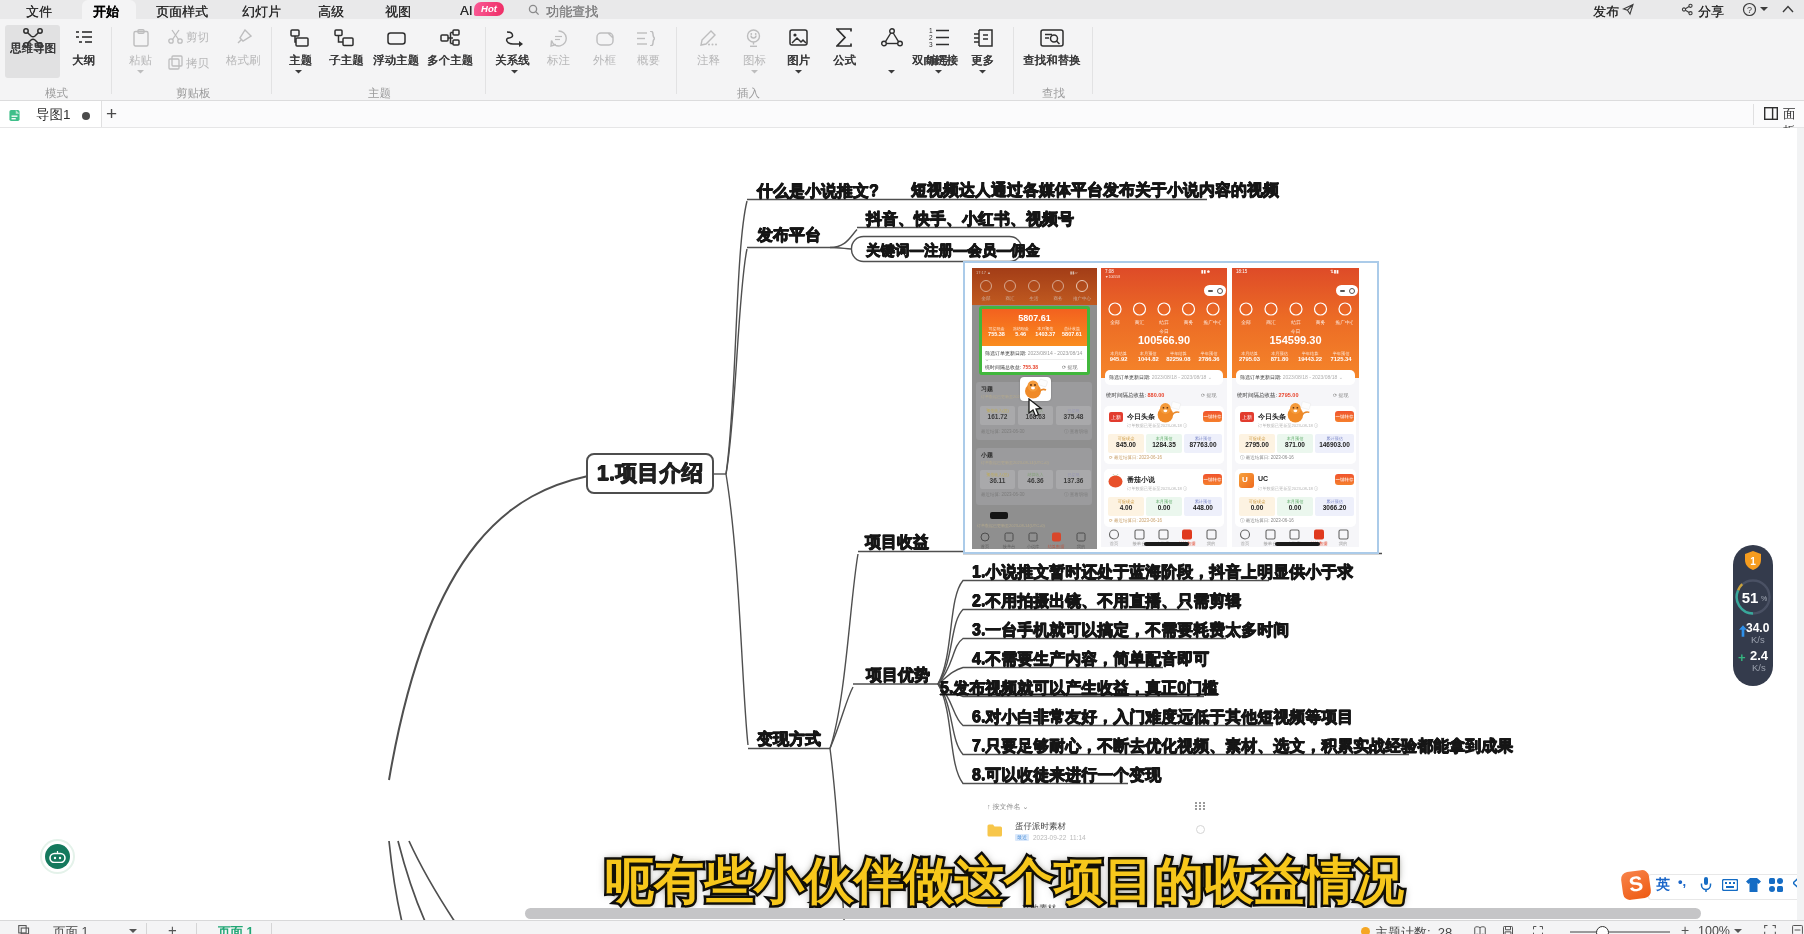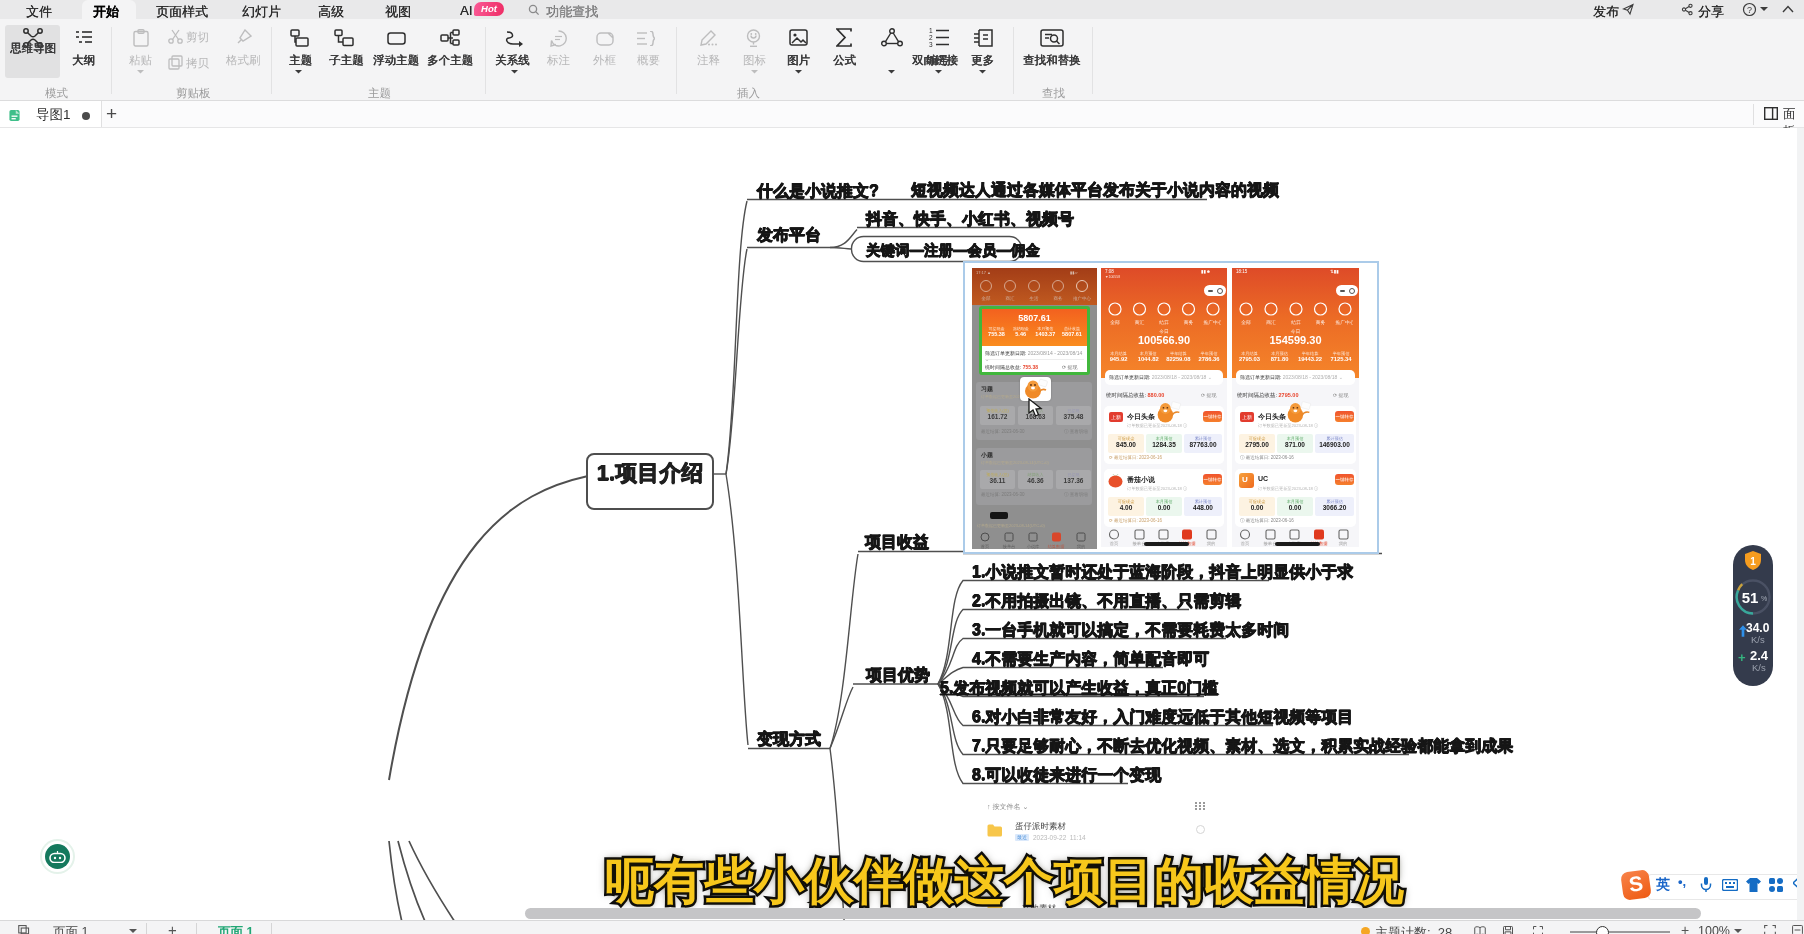--- a/index.html
+++ b/index.html
@@ -385,21 +385,21 @@
 <div class="mt" style="left:757px;top:602px;">变现方式</div>
 <div class="mt" style="left:972px;top:435px;">1.小说推文暂时还处于蓝海阶段，抖音上明显供小于求</div>
 <div class="mt" style="left:972px;top:464px;">2.不用拍摄出镜、不用直播、只需剪辑</div>
 <div class="mt" style="left:972px;top:493px;">3.一台手机就可以搞定，不需要耗费太多时间</div>
 <div class="mt" style="left:972px;top:522px;">4.不需要生产内容，简单配音即可</div>
 <div class="mt" style="left:940px;top:551px;text-decoration:underline;">5.发布视频就可以产生收益，真正0门槛</div>
 <div class="mt" style="left:972px;top:580px;">6.对小白非常友好，入门难度远低于其他短视频等项目</div>
 <div class="mt" style="left:972px;top:609px;">7.只要足够耐心，不断去优化视频、素材、选文，积累实战经验都能拿到成果</div>
 <div class="mt" style="left:972px;top:638px;">8.可以收徒来进行一个变现</div>
 
-<div class="a" style="left:586px;top:325px;width:128px;height:57px;border:2.5px solid #4e4e4e;border-radius:8px;background:#fff;box-sizing:border-box;text-align:center;line-height:36px;font-weight:bold;font-size:22px;color:#1f1f1f;text-shadow:0.5px 0 #1f1f1f,-0.5px 0 #1f1f1f,0 0.5px #1f1f1f;">1.项目介绍</div>
+<div class="a" style="left:586px;top:325px;width:128px;height:41px;border:2.5px solid #4e4e4e;border-radius:8px;background:#fff;box-sizing:border-box;text-align:center;line-height:36px;font-weight:bold;font-size:22px;color:#1f1f1f;text-shadow:0.5px 0 #1f1f1f,-0.5px 0 #1f1f1f,0 0.5px #1f1f1f;">1.项目介绍</div>
 
 <div class="a" style="left:963px;top:133px;width:416px;height:293px;border:2px solid #abcbe9;background:#fff;box-sizing:border-box;"></div>
 
 <div class="a" style="left:972px;top:140px;width:125px;height:281px;background:#8f8f8f;overflow:hidden;">
   <div class="a" style="left:0;top:0;width:125px;height:37px;background:linear-gradient(180deg,#a33d17,#c05a20);">
     <div class="a" style="left:4px;top:2px;font-size:4px;color:#d8bcae;">17:17 ▲</div>
     <div class="a" style="left:98px;top:2px;font-size:4px;color:#d8bcae;">▮▮▱</div>
     <svg class="ic" style="left:6px;top:10px;" width="113" height="24" viewBox="0 0 113 24">
       <g fill="none" stroke="rgba(226,196,180,0.75)" stroke-width="1">
       <circle cx="8" cy="8" r="5.5"></circle>

